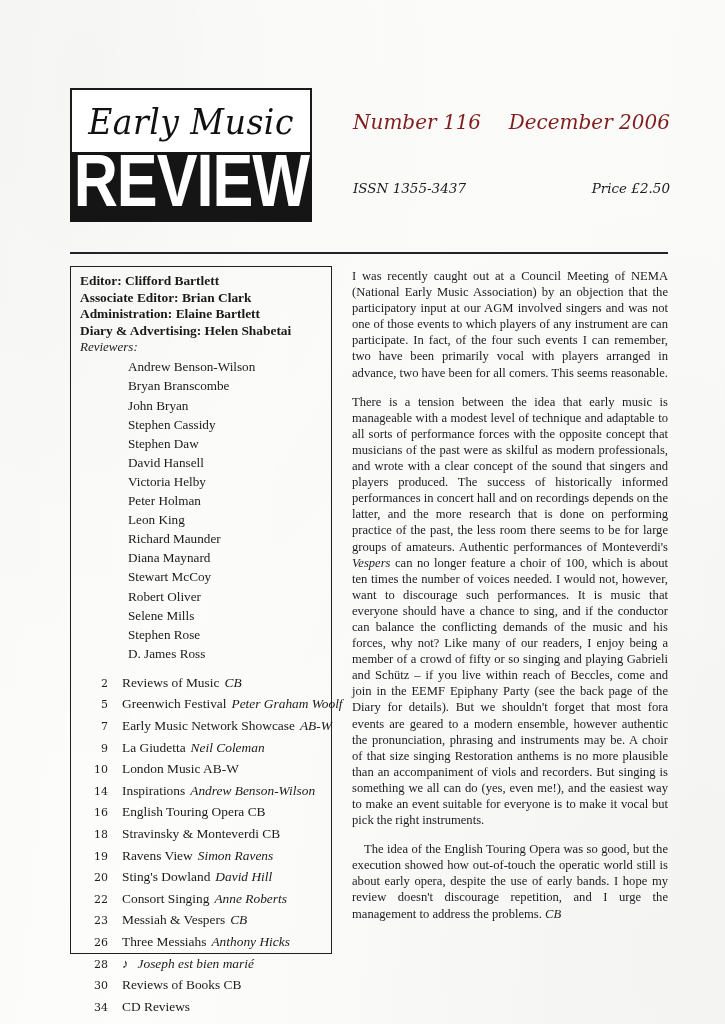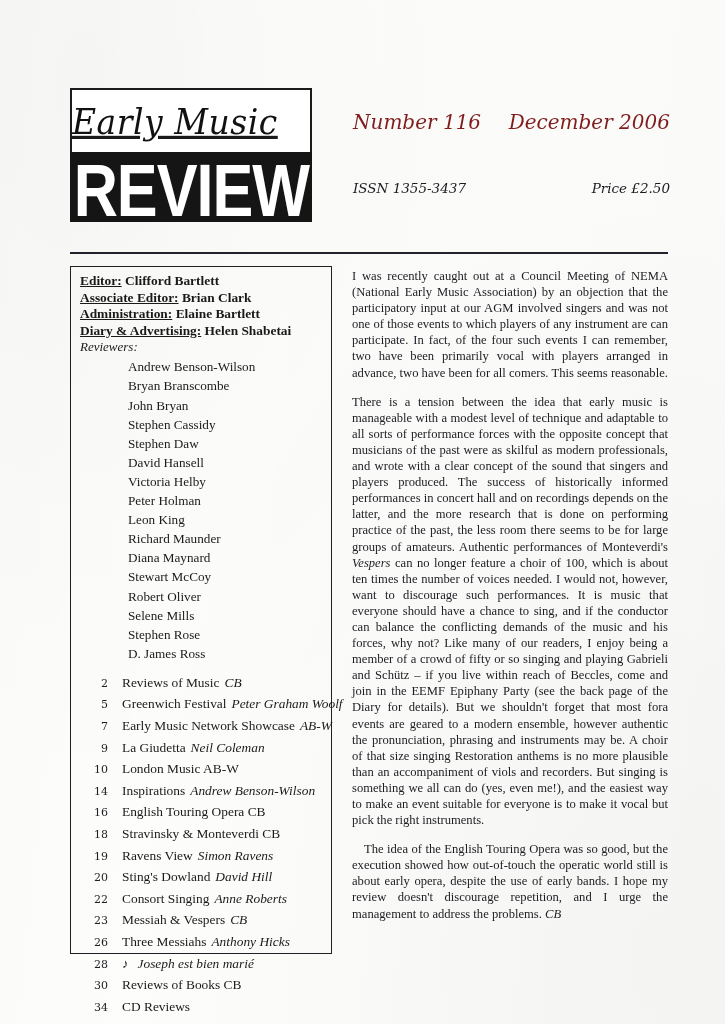--- a/index.html
+++ b/index.html
@@ -45,37 +45,36 @@
     left: 0;
     top: 0;
     width: 242px;
   }
   .logo-early-music {
     border: 2px solid #1b1b1b;
     border-bottom: none;
     height: 62px;
     display: flex;
     align-items: center;
-    justify-content: flex-start;
+    justify-content: center;
     background: #ffffff;
-    text-decoration: underline;
   }
   .logo-early-music span {
     font-family: "DejaVu Serif", "Liberation Serif", serif;
     font-style: italic;
     font-size: 33px;
     letter-spacing: 0.5px;
     color: #111;
     transform: scaleY(1.06);
   }
   .logo-review {
     background: #151515;
     height: 70px;
     display: flex;
-    align-items: flex-end;
+    align-items: flex-start;
     justify-content: center;
     overflow: hidden;
   }
   .logo-review span {
     font-family: "Liberation Sans", "DejaVu Sans", sans-serif;
     font-weight: bold;
     font-size: 60px;
     line-height: 60px;
     color: #ffffff;
     letter-spacing: -1px;
@@ -131,21 +130,20 @@
   .staff {
     font-size: 13.4px;
     line-height: 16.6px;
   }
   .staff .staff-row {
     white-space: nowrap;
   }
   .staff .role {
     font-weight: bold;
     font-family: "Liberation Serif", "DejaVu Serif", serif;
-    text-decoration: underline;
   }
   .staff .person {
     font-weight: bold;
   }
   .reviewers-label {
     font-style: italic;
     font-size: 13px;
     margin-top: 0;
   }
   .reviewers-list {

